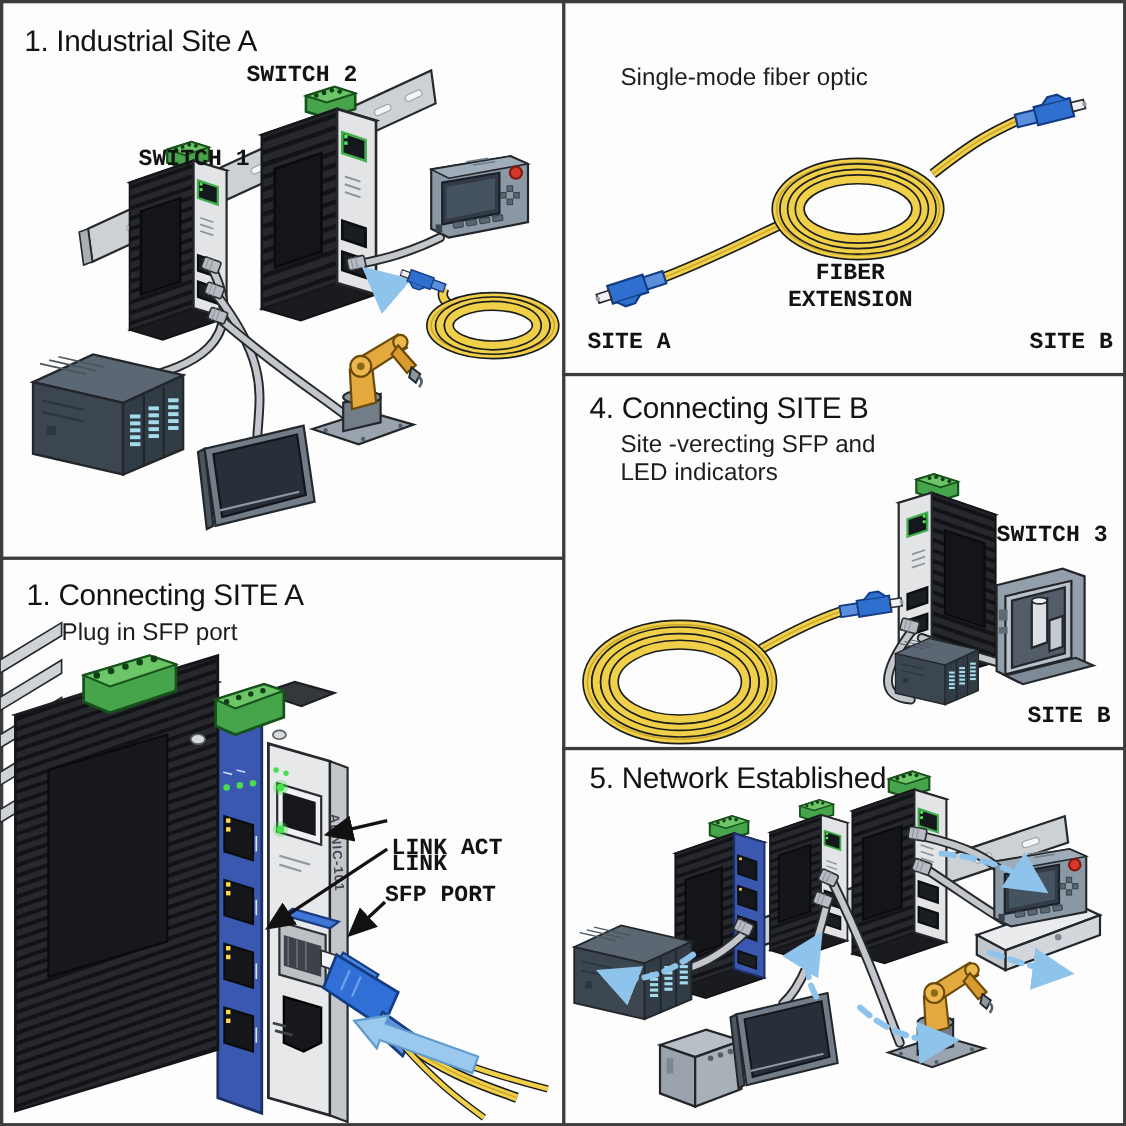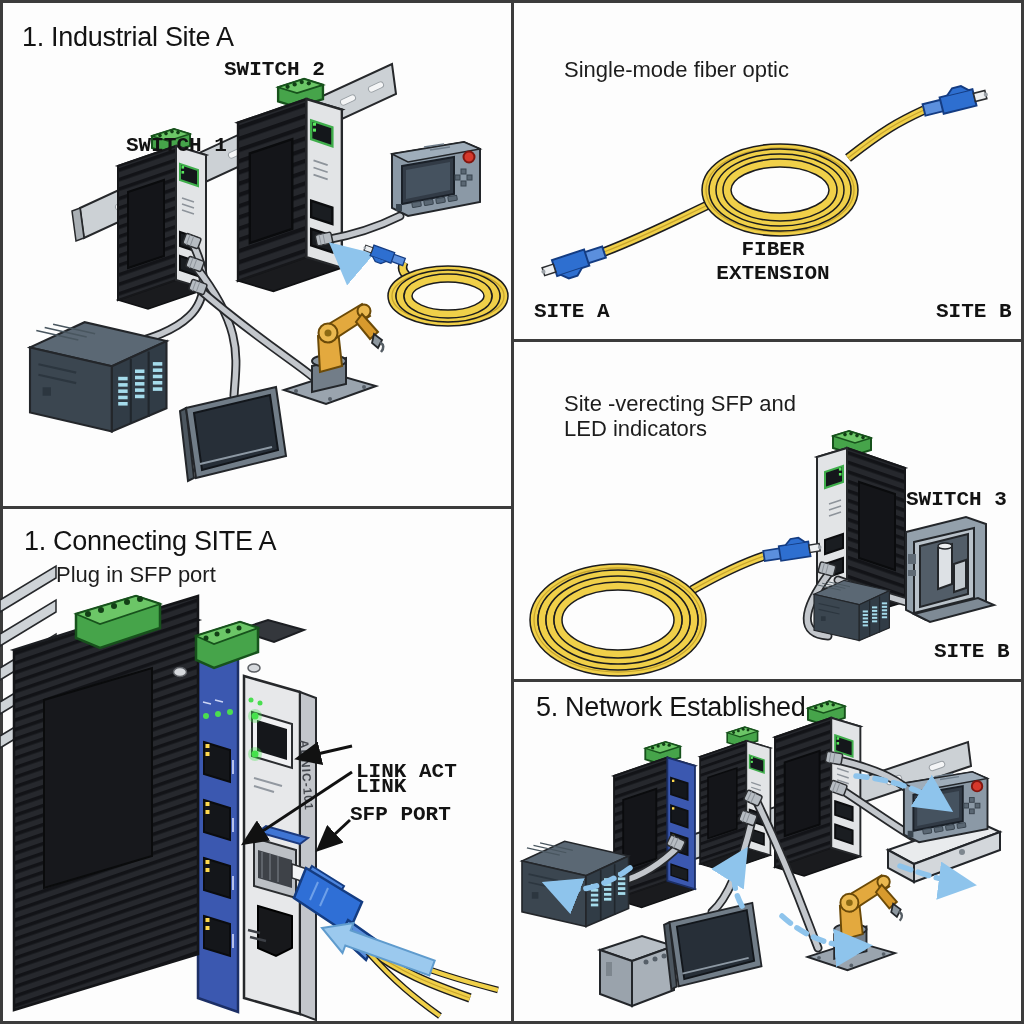--- a/index.html
+++ b/index.html
@@ -468,19 +468,20 @@
 <div class="txt lbl center" style="left:688px;top:238px;width:170px;">FIBER EXTENSION</div>
 <div class="txt lbl" style="left:534px;top:300px;">SITE A</div>
 <div class="txt lbl" style="left:936px;top:300px;">SITE B</div>
 
 <div class="txt title" style="left:24px;top:526px;">1. Connecting SITE A</div>
 <div class="txt sub" style="left:56px;top:562px;">Plug in SFP port</div>
 <div class="txt lbl" style="left:356px;top:775px;">LINK</div>
 <div class="txt lbl" style="left:356px;top:760px;">LINK ACT</div>
 <div class="txt lbl" style="left:350px;top:803px;">SFP PORT</div>
 
+<div class="txt title" style="left:536px;top:356px;">4. Connecting SITE B</div>
 <div class="txt sub wrap" style="left:564px;top:391px;">Site -verecting SFP and LED indicators</div>
-<div class="txt lbl" style="left:906px;top:488px;">SWITCH 3</div>
+<div class="txt lbl" style="left:906px;top:476px;">SWITCH 3</div>
 <div class="txt lbl" style="left:934px;top:640px;">SITE B</div>
 
 <div class="txt title" style="left:536px;top:692px;">5. Network Established</div>
 
 </div>
 
 </body></html>

